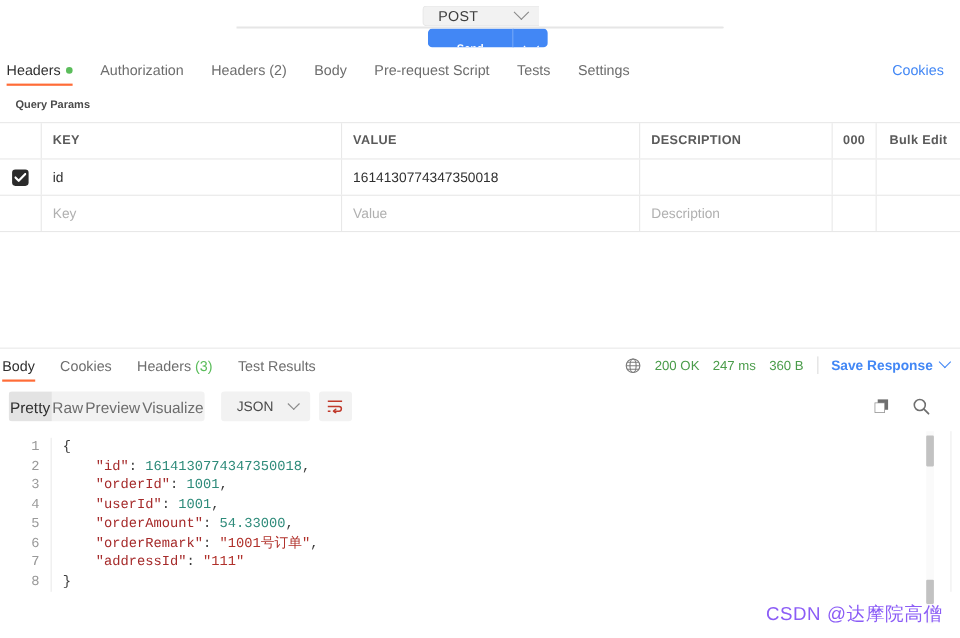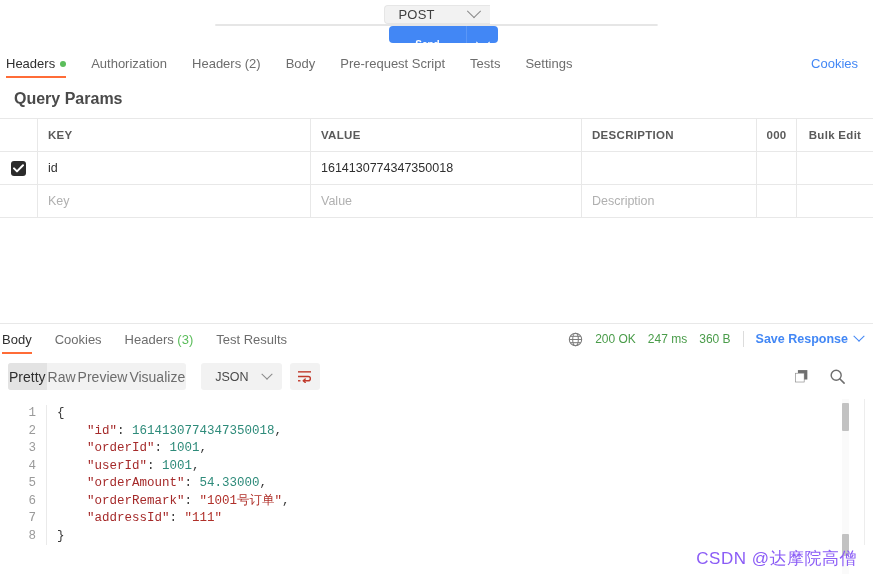--- a/index.html
+++ b/index.html
@@ -144,21 +144,21 @@
     margin-left: auto;
     color: #4287f5;
     font-size: 13px;
     padding-bottom: 7px;
     cursor: pointer;
     margin-right: 9px;
   }
 
   
   .qp-title {
-    font-size: 16px;
+    font-size: 10px;
     color: #4a4a4a;
     font-weight: bold;
     padding: 12px 0 10px 14px;
   }
   .ptable {
     border-top: 1px solid #e8e8e8;
     border-bottom: 1px solid #e8e8e8;
   }
   .prow {
     display: flex;

